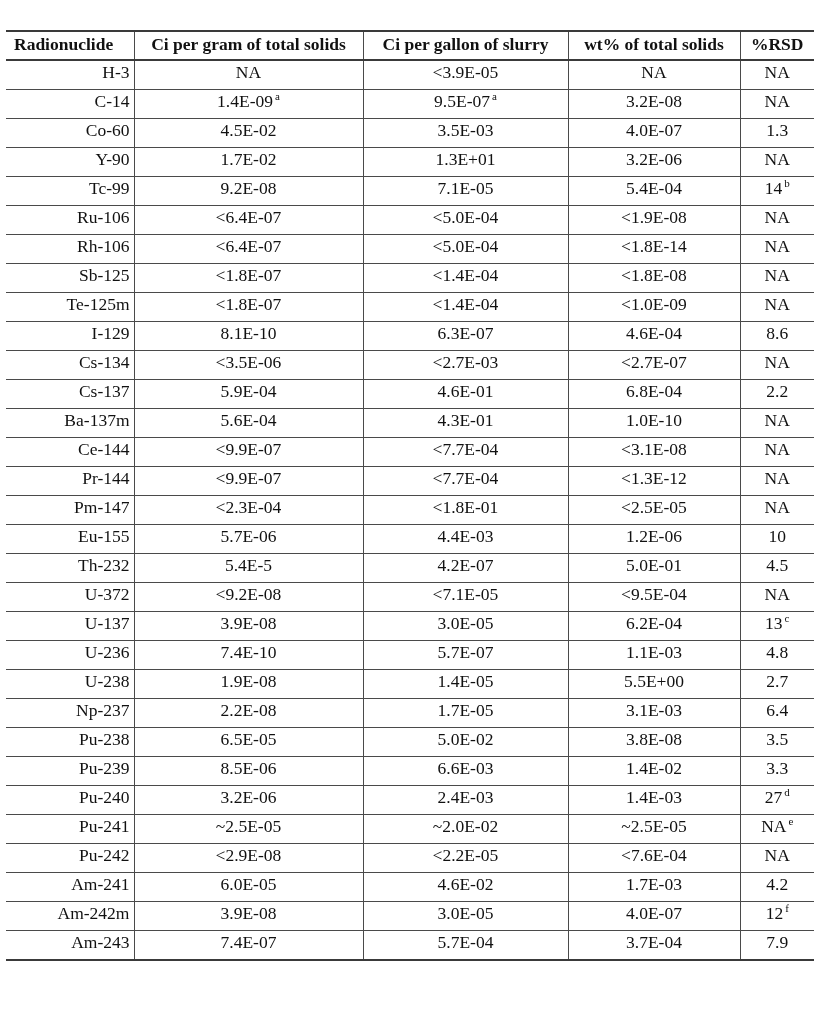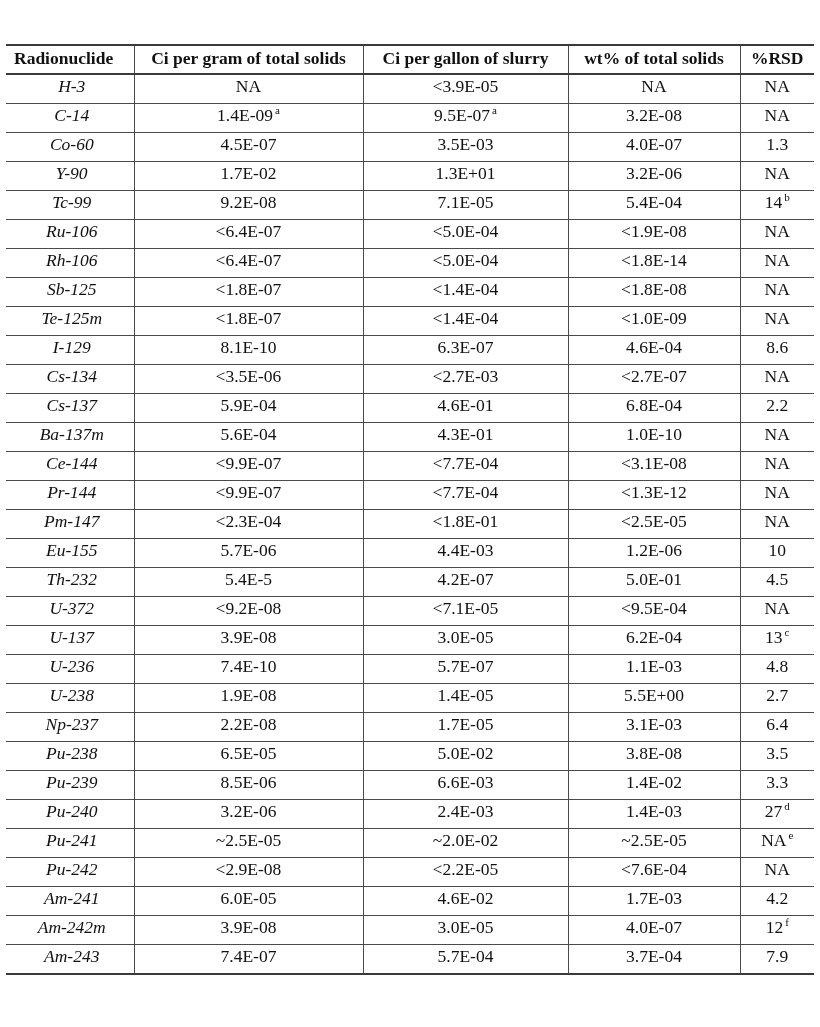--- a/index.html
+++ b/index.html
@@ -13,21 +13,21 @@
     font-family: "Liberation Serif", "DejaVu Serif", serif;
     color: #111111;
     overflow: hidden;
   }
 
   .page {
     position: relative;
     width: 684px;
     height: 1027px;
     box-sizing: border-box;
-    padding: 44px 6px 0 6px;
+    padding: 30px 6px 0 6px;
   }
 
   table.data-table {
     width: 808px;
     border-collapse: collapse;
     table-layout: fixed;
     font-size: 17.5px;
     line-height: 1.0;
   }
 
@@ -60,24 +60,23 @@
   
   tbody td {
     padding: 3px 4px 4px 4px;
     border-bottom: 1.6px solid #4a4a4a;
     text-align: center;
     vertical-align: top;
     white-space: nowrap;
     height: 21px;
   }
   tbody td.nuclide {
-    text-align: center;
+    text-align: right;
     padding-left: 8px;
     white-space: normal;
-    font-style: italic;
   }
   tbody tr:last-child td {
     border-bottom: 2.6px solid #3a3a3a;
   }
 
   sup.fn {
     font-size: 11px;
     vertical-align: super;
     line-height: 0;
     padding-left: 2px;
@@ -115,21 +114,21 @@
         </tr>
         <tr>
           <td class="nuclide">C-14</td>
           <td class="divider">1.4E-09<sup class="fn">a</sup></td>
           <td class="divider">9.5E-07<sup class="fn">a</sup></td>
           <td class="divider">3.2E-08</td>
           <td class="divider">NA</td>
         </tr>
         <tr>
           <td class="nuclide">Co-60</td>
-          <td class="divider">4.5E-07</td>
+          <td class="divider">4.5E-02</td>
           <td class="divider">3.5E-03</td>
           <td class="divider">4.0E-07</td>
           <td class="divider">1.3</td>
         </tr>
         <tr>
           <td class="nuclide">Y-90</td>
           <td class="divider">1.7E-02</td>
           <td class="divider">1.3E+01</td>
           <td class="divider">3.2E-06</td>
           <td class="divider">NA</td>

